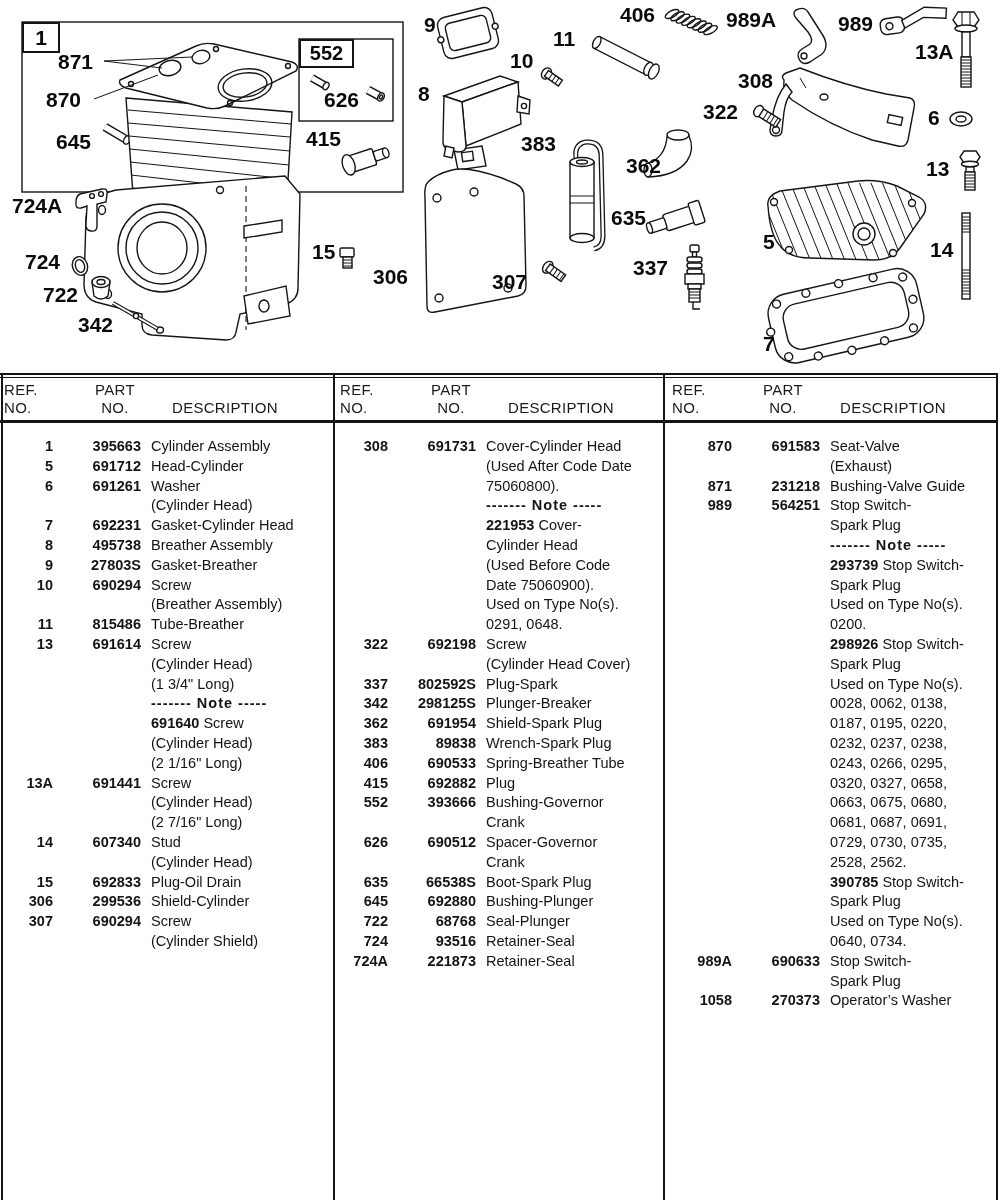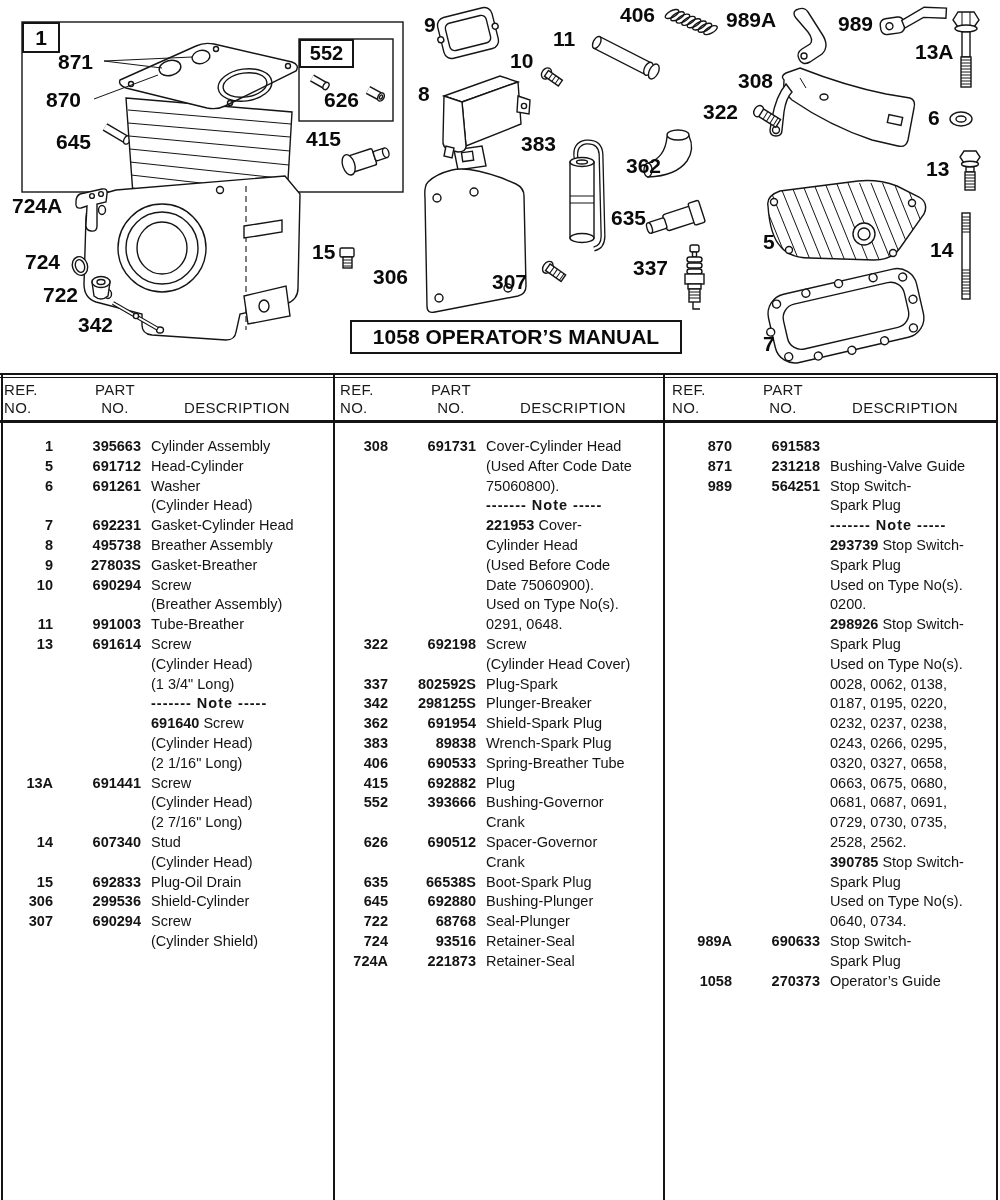--- a/index.html
+++ b/index.html
@@ -10,21 +10,21 @@
   svg .wf{fill:#fff;stroke:#151515;stroke-width:1.4;}
   svg .th{fill:none;stroke:#151515;stroke-width:1;}
   svg .dash{fill:none;stroke:#151515;stroke-width:1.1;stroke-dasharray:6,4;}
   .plabel{position:absolute;font-size:21px;font-weight:bold;letter-spacing:0;white-space:nowrap;color:#0a0a0a;}
   .boxlab{position:absolute;border:2px solid #151515;text-align:center;font-weight:bold;color:#0a0a0a;background:#fff;}
   
   .hline,.vline{position:absolute;background:#151515;}
   .thead{position:absolute;display:flex;font-size:15px;line-height:18px;color:#1a1a1a;letter-spacing:.3px;}
   .h-ref{width:72px;text-align:left;}
   .h-part{width:78px;text-align:center;}
-  .h-desc{margin-left:30px;}
+  .h-desc{margin-left:18px;}
   .tcol{position:absolute;top:423px;padding-top:14px;font-size:14.5px;line-height:19.8px;color:#141414;}
   .trow{display:flex;align-items:flex-start;}
   .c-ref{width:52px;text-align:right;font-weight:bold;flex:none;}
   .c-part{width:88px;text-align:right;font-weight:bold;flex:none;}
   .c-desc{margin-left:10px;flex:1;}
   .bold{font-weight:bold;}
   .noteline .bold{letter-spacing:1px;}
 </style>
 </head>
 <body>
@@ -364,21 +364,20 @@
       <ellipse class="wf" cx="582" cy="162" rx="12" ry="4.5"></ellipse>
       <ellipse class="ln" cx="582" cy="162" rx="5.5" ry="2"></ellipse>
       <ellipse class="wf" cx="582" cy="238" rx="12" ry="4.5"></ellipse>
       <line class="th" x1="570" y1="196" x2="594" y2="196"></line>
       <line class="th" x1="570" y1="203" x2="594" y2="203"></line>
     </g>
   </svg>
 
   <div class="boxlab" style="left:22px;top:22px;width:34px;height:27px;line-height:27px;font-size:21px;">1</div>
   <div class="boxlab" style="left:299px;top:39px;width:51px;height:25px;line-height:25px;font-size:20px;">552</div>
-  <div class="boxlab" style="left:350px;top:320px;width:328px;height:30px;line-height:30px;font-size:21px;">1058 OPERATOR’S MANUAL</div>
 
   <div>
       <div class="plabel" style="left: 58px; top: 50px;">871</div>
       <div class="plabel" style="left: 46px; top: 88px;">870</div>
       <div class="plabel" style="left: 56px; top: 130px;">645</div>
       <div class="plabel" style="left: 12px; top: 194px;">724A</div>
       <div class="plabel" style="left: 25px; top: 250px;">724</div>
       <div class="plabel" style="left: 43px; top: 283px;">722</div>
       <div class="plabel" style="left: 78px; top: 313px;">342</div>
       <div class="plabel" style="left: 312px; top: 240px;">15</div>
@@ -505,21 +504,21 @@
       <div class="trow">
         <div class="c-ref">10</div>
         <div class="c-part">690294</div>
         <div class="c-desc">
           <div class="dline">Screw</div>
           <div class="dline">(Breather Assembly)</div>
         </div>
       </div>
       <div class="trow">
         <div class="c-ref">11</div>
-        <div class="c-part">991003</div>
+        <div class="c-part">815486</div>
         <div class="c-desc">
           <div class="dline">Tube-Breather</div>
         </div>
       </div>
       <div class="trow">
         <div class="c-ref">13</div>
         <div class="c-part">691614</div>
         <div class="c-desc">
           <div class="dline">Screw</div>
           <div class="dline">(Cylinder Head)</div>
@@ -686,20 +685,24 @@
         <div class="c-part">221873</div>
         <div class="c-desc">
           <div class="dline">Retainer-Seal</div>
         </div>
       </div>
     </div>
   <div class="tcol" style="left:680px;width:316px;">
       <div class="trow">
         <div class="c-ref">870</div>
         <div class="c-part">691583</div>
+        <div class="c-desc">
+          <div class="dline">Seat-Valve</div>
+          <div class="dline">(Exhaust)</div>
+        </div>
       </div>
       <div class="trow">
         <div class="c-ref">871</div>
         <div class="c-part">231218</div>
         <div class="c-desc">
           <div class="dline">Bushing-Valve Guide</div>
         </div>
       </div>
       <div class="trow">
         <div class="c-ref">989</div>
@@ -735,18 +738,18 @@
         <div class="c-part">690633</div>
         <div class="c-desc">
           <div class="dline">Stop Switch-</div>
           <div class="dline">Spark Plug</div>
         </div>
       </div>
       <div class="trow">
         <div class="c-ref">1058</div>
         <div class="c-part">270373</div>
         <div class="c-desc">
-          <div class="dline">Operator’s Guide</div>
+          <div class="dline">Operator’s Washer</div>
         </div>
       </div>
     </div>
 
 </div>
 
 </body></html>

